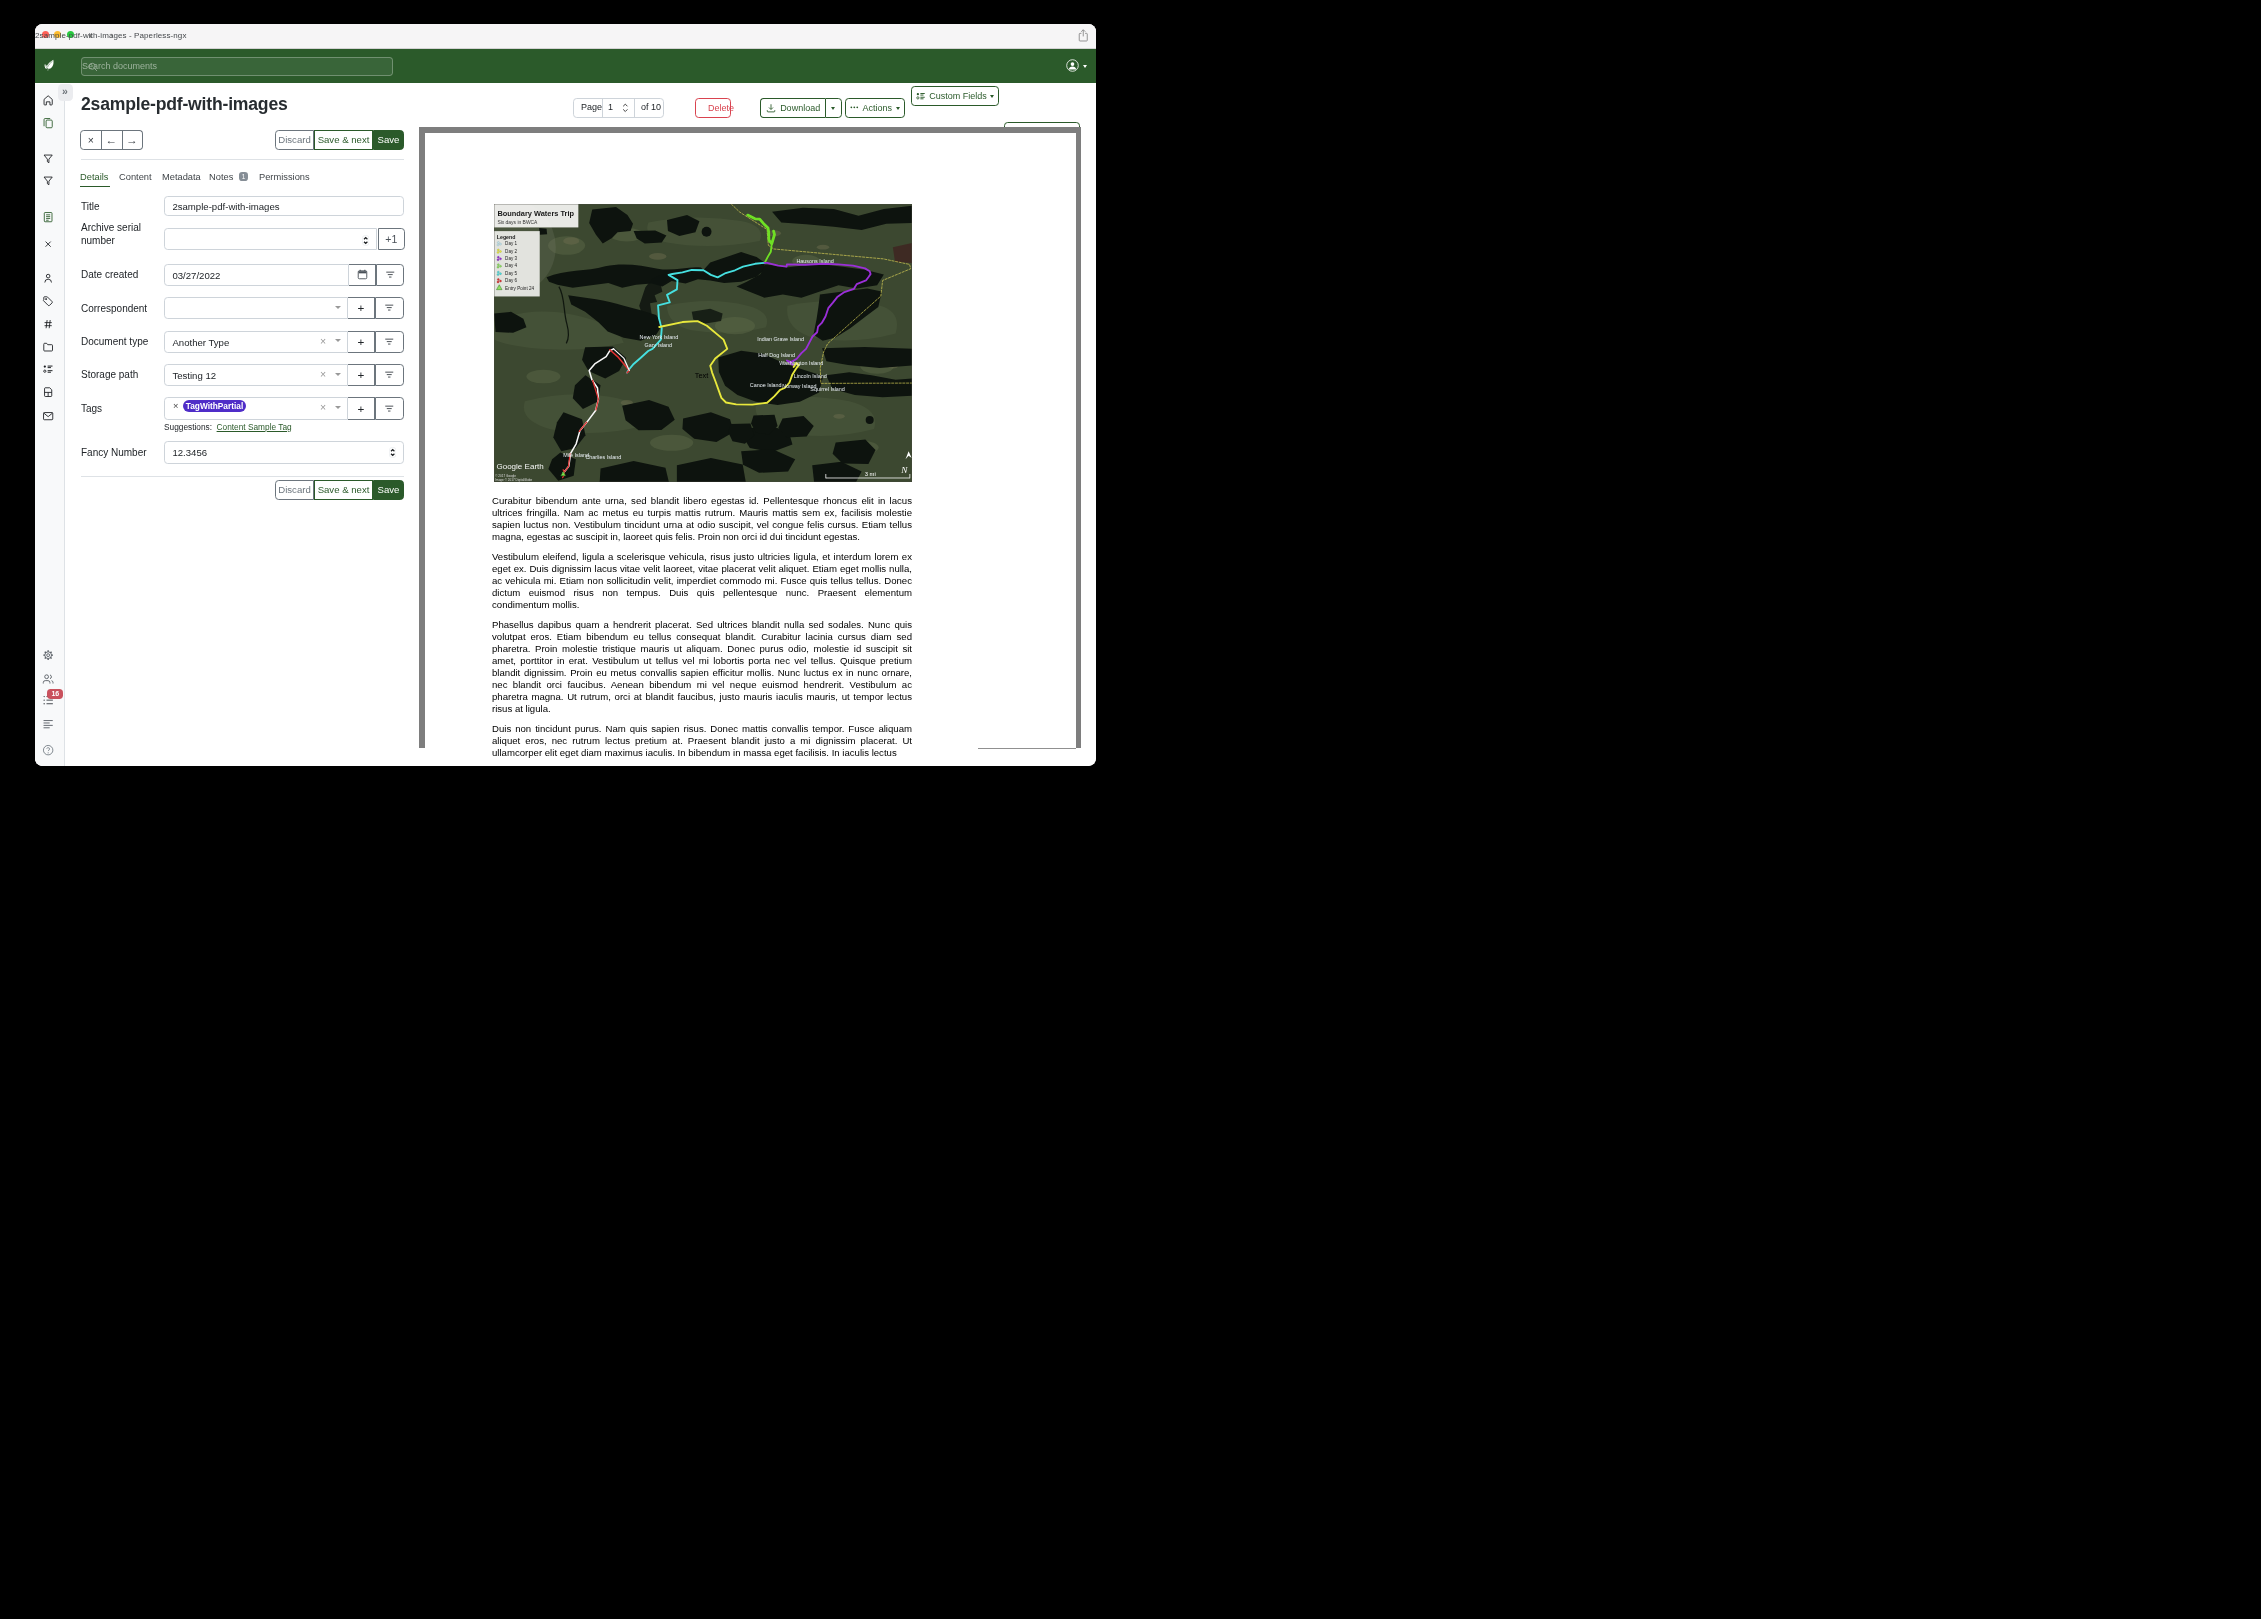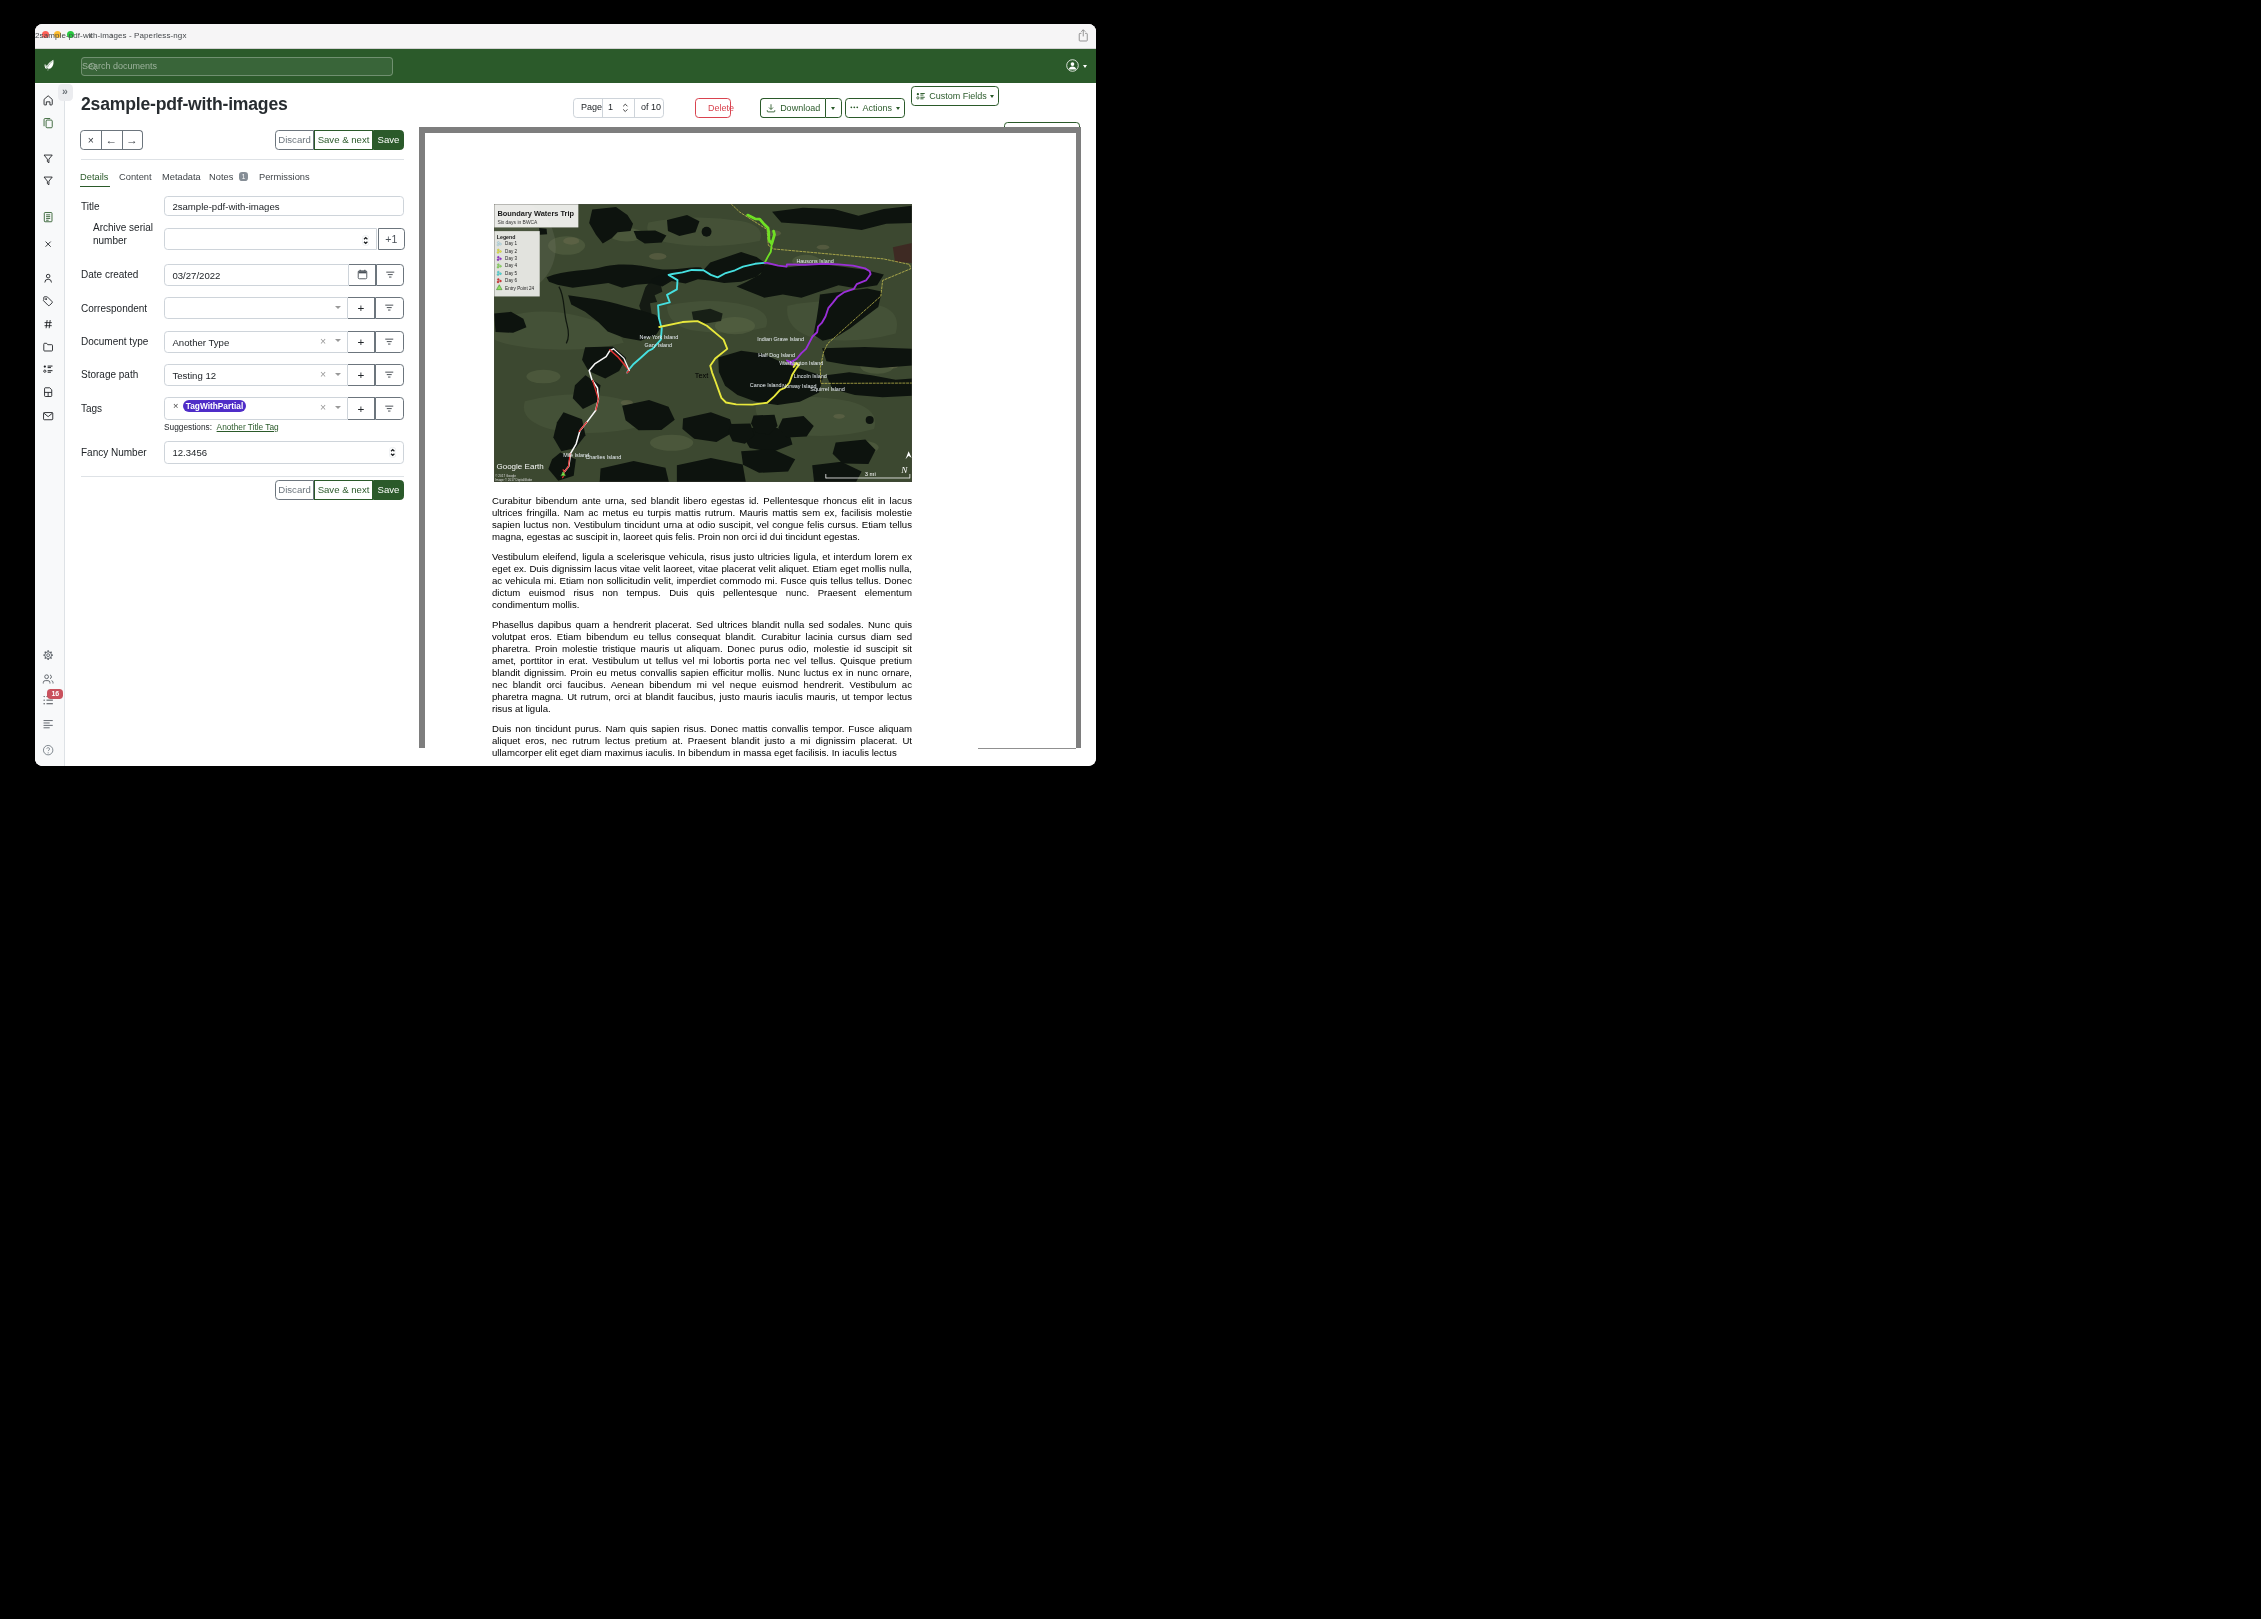--- a/index.html
+++ b/index.html
@@ -237,21 +237,21 @@
         <div style="position:absolute;left:45px;top:102px;width:30px;height:1.5px;background:#2b5a2a;"></div>
         <div style="position:absolute;left:84px;top:88px;font-size:9.3px;color:#404549;">Content</div>
         <div style="position:absolute;left:127px;top:88px;font-size:9.3px;color:#404549;">Metadata</div>
         <div style="position:absolute;left:174px;top:88px;font-size:9.3px;color:#404549;">Notes</div>
         <div style="position:absolute;left:204px;top:88px;width:9.3px;height:9px;background:#868e96;border-radius:3.1px;color:#fff;font-size:6.5px;text-align:center;line-height:9px;">1</div>
         <div style="position:absolute;left:224px;top:88px;font-size:9.3px;color:#404549;">Permissions</div>
 
         <label class="fl" style="top:117px;">Title</label>
         <div class="input" style="top:112px;width:240px;height:20px;line-height:19px;padding-left:7.4px;">2sample-pdf-with-images</div>
 
-        <label class="fl" style="top:137px;line-height:13px;margin-left:12px;">Archive serial<br>number</label>
+        <label class="fl" style="top:137px;line-height:13px;">Archive serial<br>number</label>
         <div class="input" style="top:144px;width:213px;height:22.5px;border-radius:3.7px 0 0 3.7px;"></div>
         <svg style="position:absolute;left:327px;top:151px;" width="7.4" height="11" viewBox="0 0 12 18">
             <rect x="0.5" y="0.5" width="11" height="17" rx="5.5" fill="#fff" stroke="#e3e6e9"></rect>
             <path d="M3.2 7 6 4.2 8.8 7" fill="none" stroke="#1a1d20" stroke-width="1.9"></path>
             <path d="M3.2 11 6 13.8 8.8 11" fill="none" stroke="#1a1d20" stroke-width="1.9"></path>
           </svg>
         <div class="seg" style="left:343px;top:144px;width:26.5px;height:22.5px;border:0.6px solid #6c757d;border-radius:0 3.7px 3.7px 0;color:#495057;font-size:10.5px;">+1</div>
 
         <label class="fl" style="top:185px;">Date created</label>
         <div class="input" style="top:180px;width:185px;height:22.5px;line-height:21px;padding-left:7.4px;border-radius:3.7px 0 0 3.7px;">03/27/2022</div>
@@ -305,21 +305,21 @@
         <span class="xmark" style="position:absolute;left:138px;top:317px;font-size:9.3px;color:#444;">×</span>
         <div style="position:absolute;left:148px;top:316px;width:63px;height:12.7px;background:#4f2dc8;border-radius:6.5px;color:#fff;font-size:8.3px;font-weight:bold;text-align:center;line-height:12.3px;">TagWithPartial</div>
         <span class="xmark" style="position:absolute;left:285px;top:317px;">×</span>
         <span class="ngcaret" style="position:absolute;left:300px;top:322px;"></span>
         <div class="seg" style="left:313px;top:313px;width:27px;height:23px;border:0.6px solid #6c757d;border-left:none;color:#212529;font-size:11.7px;font-weight:300;">+</div>
         <div class="seg" style="left:340px;top:313px;width:29px;height:23px;border:0.6px solid #6c757d;border-radius:0 3.7px 3.7px 0;">
           <svg width="10.5" height="8.6" viewBox="0 0 17 14">
               <path d="M2 3.5h13M4.5 7.5h8M6.5 11.5h4" stroke="#3e444a" stroke-width="1.5" fill="none"></path>
             </svg>
         </div>
-        <div style="position:absolute;left:129px;top:338px;font-size:8.3px;color:#212529;">Suggestions: &nbsp;<span style="color:#2b5a2a;text-decoration:underline;">Another Title Tag</span></div>
+        <div style="position:absolute;left:129px;top:338px;font-size:8.3px;color:#212529;">Suggestions: &nbsp;<span style="color:#2b5a2a;text-decoration:underline;">Content Sample Tag</span></div>
 
         <label class="fl" style="top:363px;">Fancy Number</label>
         <div class="input" style="top:357px;width:240px;height:23px;line-height:21.6px;padding-left:7.4px;">12.3456</div>
         <svg style="position:absolute;left:354px;top:363px;" width="7.4" height="11" viewBox="0 0 12 18">
             <rect x="0.5" y="0.5" width="11" height="17" rx="5.5" fill="#fff" stroke="#e3e6e9"></rect>
             <path d="M3.2 7 6 4.2 8.8 7" fill="none" stroke="#1a1d20" stroke-width="1.9"></path>
             <path d="M3.2 11 6 13.8 8.8 11" fill="none" stroke="#1a1d20" stroke-width="1.9"></path>
           </svg>
 
         <div class="ffdivider"></div>

